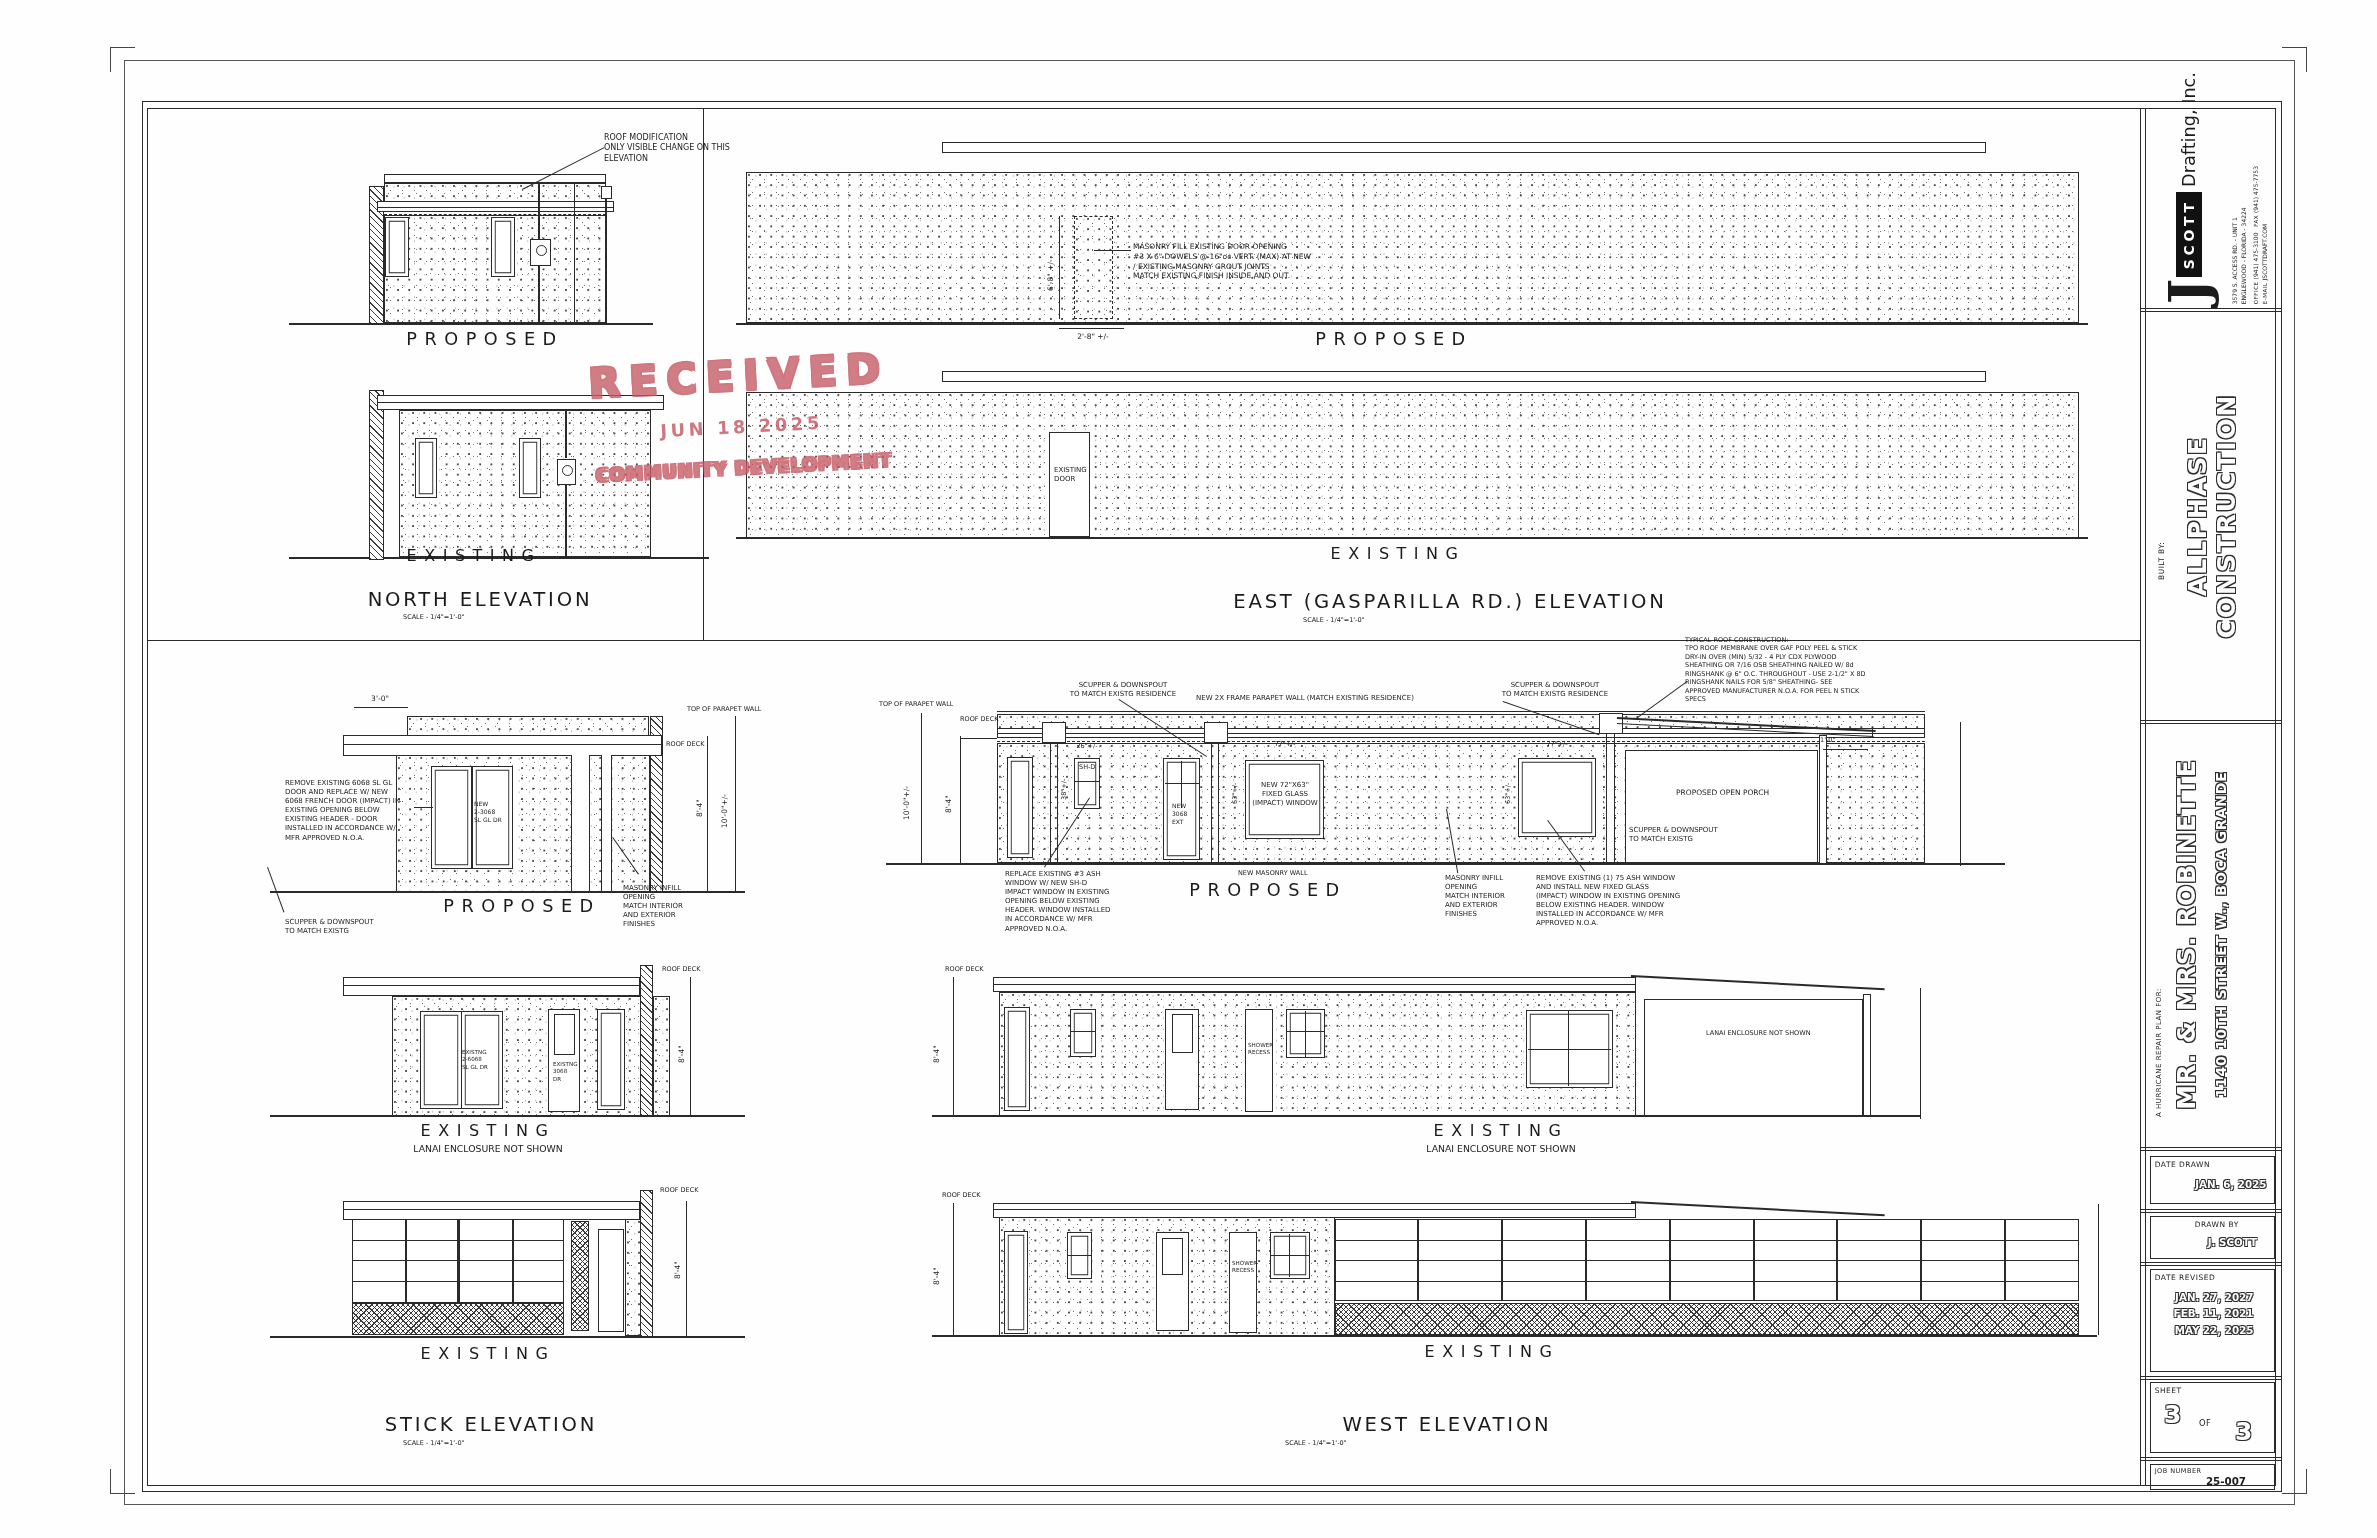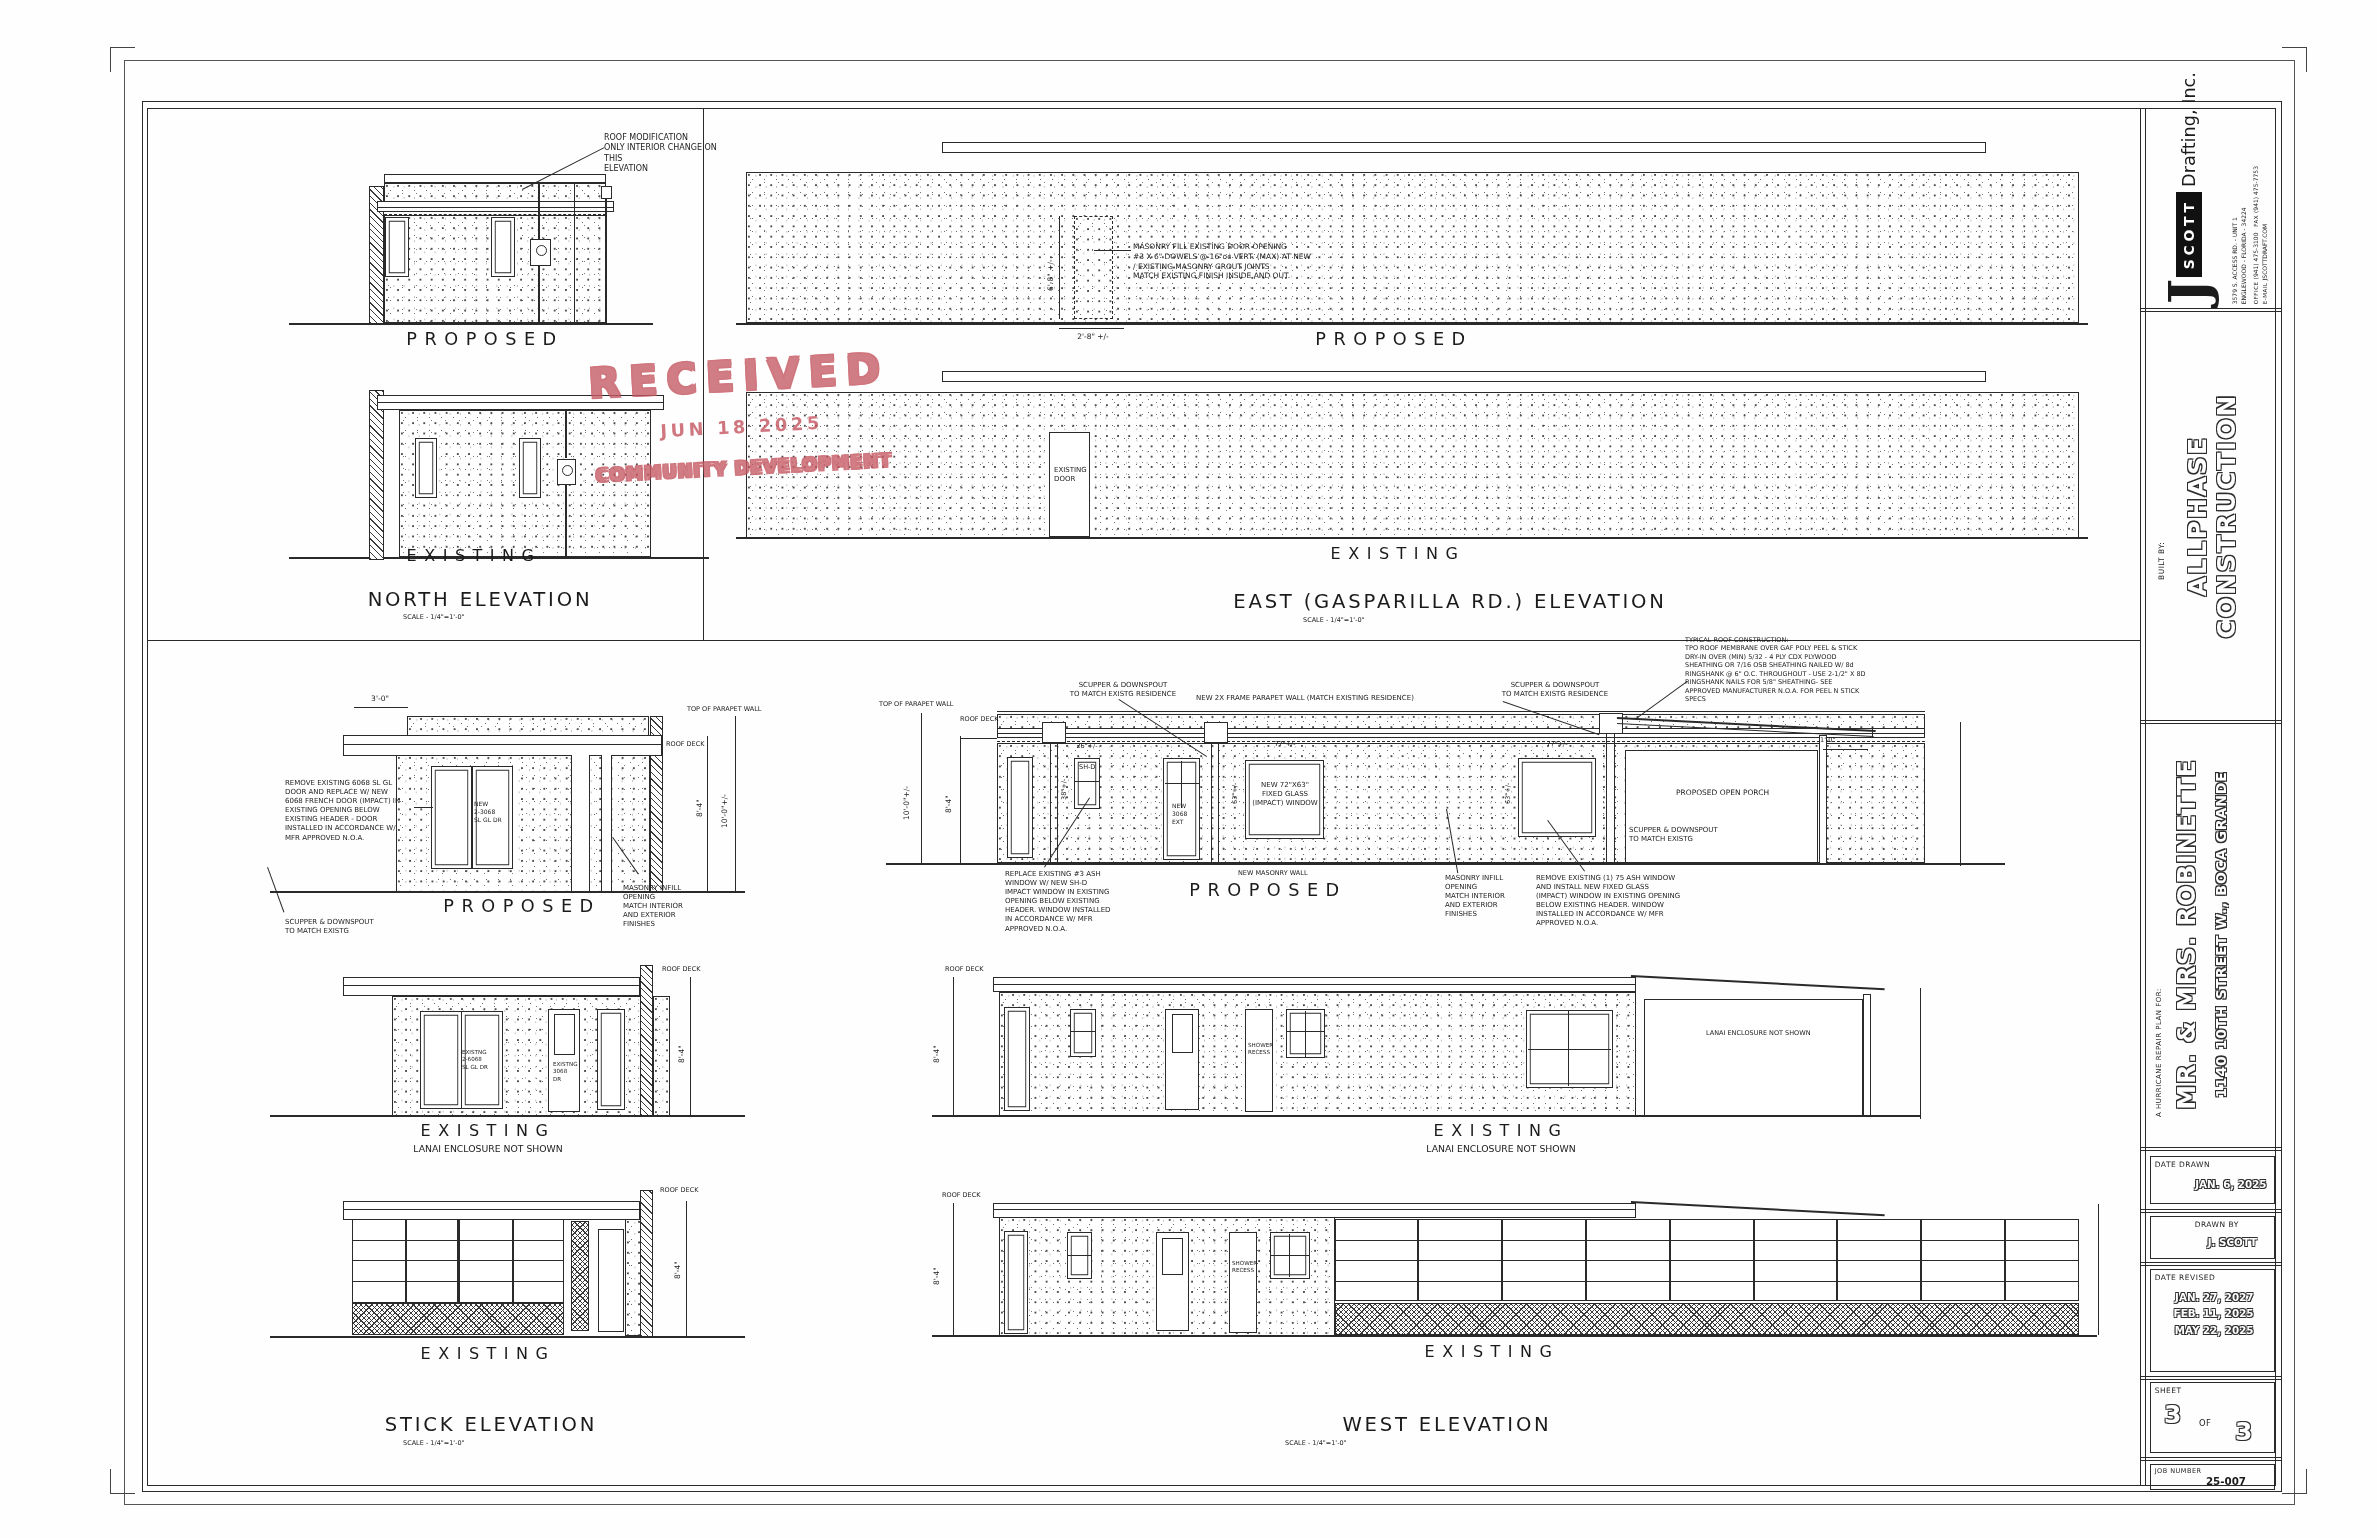--- a/index.html
+++ b/index.html
@@ -307,39 +307,39 @@
   </div>
 
   <div class="abs" style="left:2150px;top:1216px;width:125px;height:43px;border:1.4px solid #2a2a2a;box-sizing:border-box;">
     <div class="tb-label" style="position:absolute;left:3.7px;top:2.8px;margin-left:40px;">DRAWN BY</div>
     <div class="outline-sm" style="position:absolute;right:17px;top:18.6px;font-size:10.3px;">J. SCOTT</div>
   </div>
 
   <div class="abs" style="left:2150px;top:1269px;width:125px;height:103px;border:1.4px solid #2a2a2a;box-sizing:border-box;">
     <div class="tb-label" style="position:absolute;left:3.7px;top:2.8px;">DATE REVISED</div>
     <div class="outline-sm" style="position:absolute;right:20.5px;top:20.5px;font-size:10.3px;">JAN. 27, 2027</div>
-    <div class="outline-sm" style="position:absolute;right:20.5px;top:37px;font-size:10.3px;">FEB. 11, 2025</div>
+    <div class="outline-sm" style="position:absolute;right:20.5px;top:37px;font-size:10.3px;">FEB. 11, 2021</div>
     <div class="outline-sm" style="position:absolute;right:20.5px;top:54px;font-size:10.3px;">MAY 22, 2025</div>
   </div>
 
   <div class="abs" style="left:2150px;top:1382px;width:125px;height:71px;border:1.4px solid #2a2a2a;box-sizing:border-box;">
     <div class="tb-label" style="position:absolute;left:3.7px;top:2.8px;">SHEET</div>
     <div class="outline-sm" style="position:absolute;left:13px;top:17px;font-size:25px;">3</div>
     <div class="tb-label" style="position:absolute;left:48px;top:35px;font-size:8.4px;">OF</div>
     <div class="outline-sm" style="position:absolute;left:84px;top:34px;font-size:25px;">3</div>
   </div>
 
   <div class="abs" style="left:2150px;top:1464px;width:125px;height:26px;border:1.4px solid #2a2a2a;box-sizing:border-box;">
     <div class="tb-label" style="position:absolute;left:3.7px;top:1.9px;font-size:6.5px;">JOB NUMBER</div>
     <div style="position:absolute;right:28px;top:10.3px;font-size:10.3px;font-weight:bold;">25-007</div>
   </div>
 
   <div id="annotations">
       <div class="anno" style="left: 604px; top: 133px; font-size: 8px; width: 131px;">ROOF MODIFICATION
-ONLY INTERIOR CHANGE ON THIS
+ONLY VISIBLE CHANGE ON THIS
 ELEVATION</div>
       <div class="anno spaced" style="left: 485px; top: 328px; font-size: 17.7px; transform: translateX(-50%);">PROPOSED</div>
       <div class="anno spaced" style="left: 474px; top: 546px; font-size: 16px; transform: translateX(-50%);">EXISTING</div>
       <div class="anno title-lbl" style="left: 480px; top: 587px; font-size: 19.6px; transform: translateX(-50%);">NORTH ELEVATION</div>
       <div class="anno" style="left: 403px; top: 613px; font-size: 6.5px;">SCALE - 1/4"=1'-0"</div>
       <div class="anno" style="left: 1133px; top: 242px; font-size: 7.5px; width: 214px;">MASONRY FILL EXISTING DOOR OPENING
 #3 X 6" DOWELS @ 16"oc VERT. (MAX) AT NEW
 / EXISTING MASONRY GROUT JOINTS
 MATCH EXISTING FINISH INSIDE AND OUT.</div>
       <div class="anno" style="left: 1046px; top: 291px; font-size: 7.5px; transform-origin: left top; white-space: nowrap; transform: rotate(-90deg);">6'-8" +/-</div>

